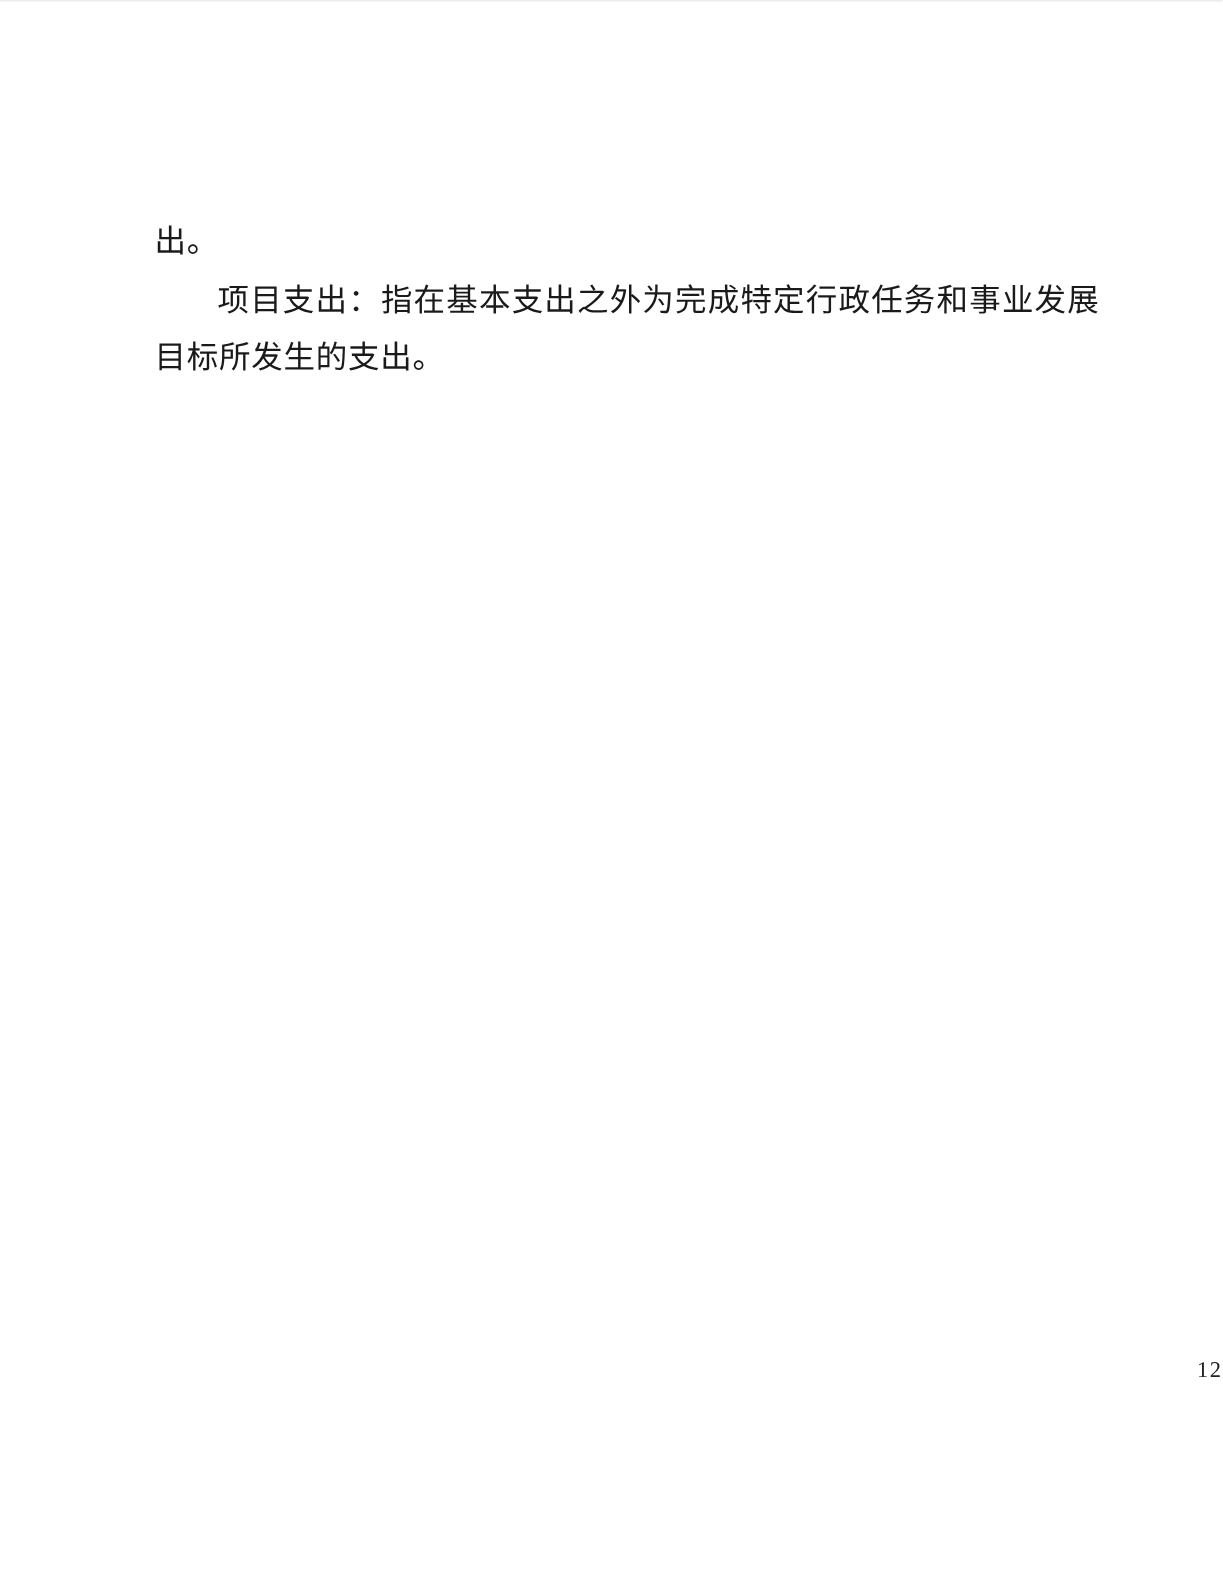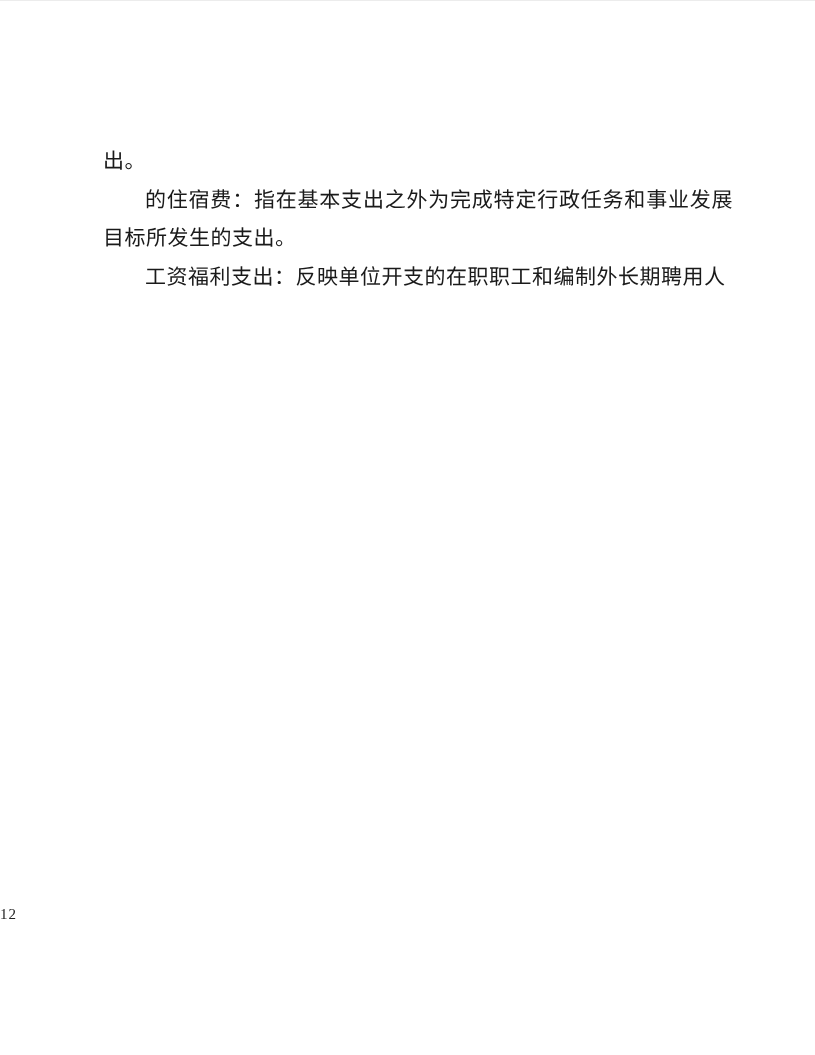--- a/index.html
+++ b/index.html
@@ -38,29 +38,28 @@
     word-break: normal;
   }
   .content p.para.indent {
     text-indent: 2em;
   }
   .page-number {
     position: absolute;
     left: 0;
     top: 905px;
     width: 100%;
-    text-align: left;
+    text-align: right;
     font-size: 15px;
     color: #222222;
     letter-spacing: 1px;
   }
 </style>
 </head>
 <body>
 
 <div class="page">
   <div class="content">
       <p class="para">出。</p>
-      <p class="para indent">的住宿费：指在基本支出之外为完成特定行政任务和事业发展目标所发生的支出。</p>
-      <p class="para indent">工资福利支出：反映单位开支的在职职工和编制外长期聘用人</p>
+      <p class="para indent">项目支出：指在基本支出之外为完成特定行政任务和事业发展目标所发生的支出。</p>
     </div>
   <div class="page-number">12</div>
 </div>
 
 </body></html>

